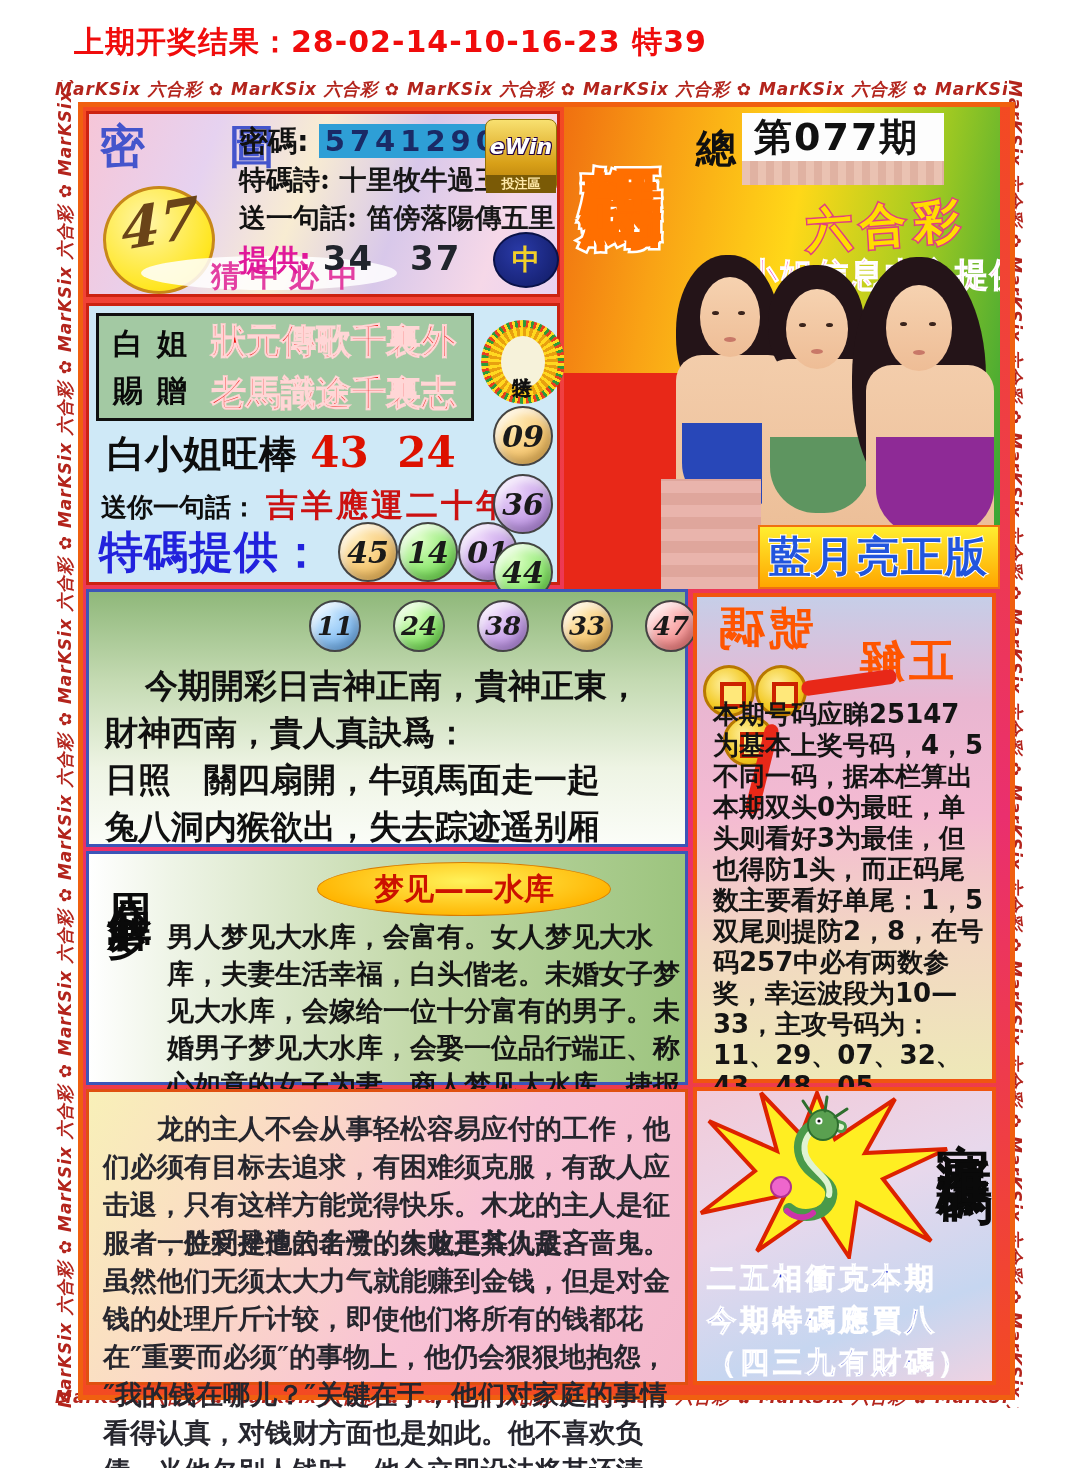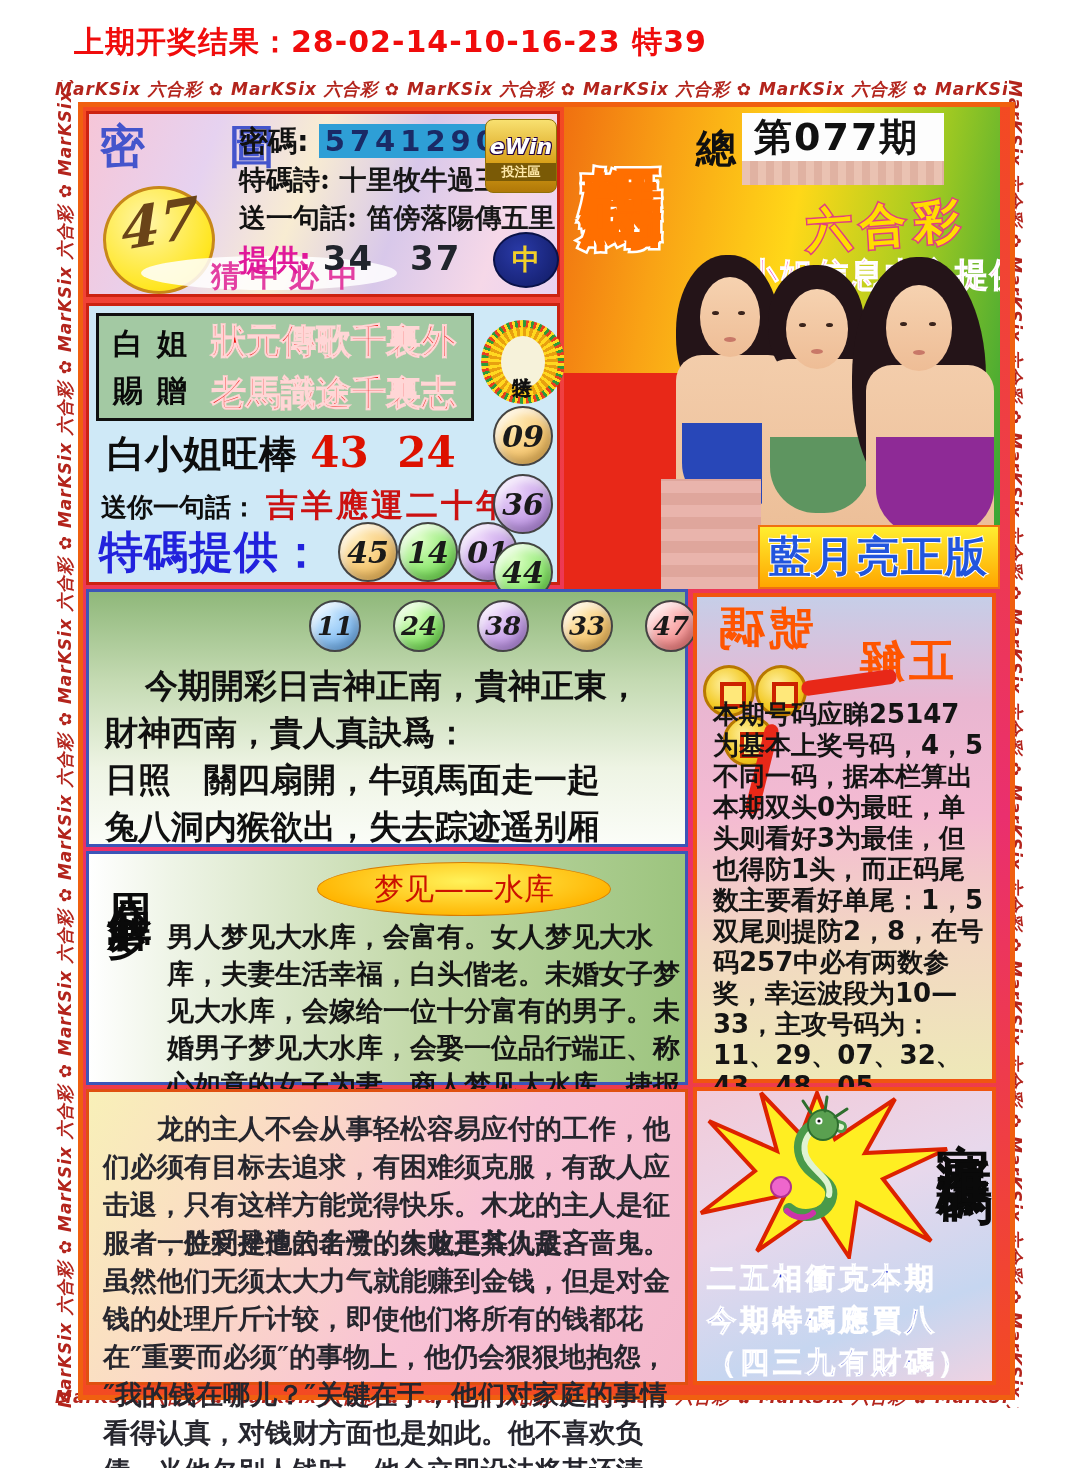--- a/index.html
+++ b/index.html
@@ -45,21 +45,21 @@
   #m-r2{top:48px;font-size:27px;font-family:"DejaVu Serif",serif;}
   #m-r3{top:86px;font-size:27px;font-family:"DejaVu Serif",serif;}
   #m-r4{top:124px;font-size:34px;}
   #m-prov-lab{color:#e0189a;font-size:30px;}
   #m-prov-nums{letter-spacing:2px;word-spacing:22px;color:#20242c;}
   #ewin{left:396px;top:5px;width:70px;height:72px;border-radius:8px;
         background:linear-gradient(180deg,#f8e070,#d8a018 60%,#b07808);
         border:1px solid #907008;text-align:center;}
   #ewin-name{display:block;margin-top:14px;font-size:22px;font-weight:bold;font-style:italic;color:#fff;
              text-shadow:1px 1px 0 #204, -1px 1px 0 #204,1px -1px 0 #204;}
-  #ewin-sub{display:block;margin-top:4px;font-size:13px;font-weight:bold;color:#ffe9a8;background:#7a5a06;text-align:center;}
+  #ewin-sub{display:block;margin-top:16px;font-size:13px;font-weight:bold;color:#ffe9a8;background:#7a5a06;text-align:center;}
   #stamp{left:404px;top:118px;width:62px;height:52px;border-radius:50%;
          background:radial-gradient(circle at 40% 35%,#2a3aa8,#101a62);border:2px solid #0a1248;
          display:flex;align-items:center;justify-content:center;}
   #stamp-ch{font-size:28px;font-weight:bold;color:#f2cf2a;}
 
   
   #box2{left:3px;top:196px;width:474px;height:282px;border:3px solid #cc2211;background:#cfe9f7;}
   #bj-head{left:7px;top:7px;width:378px;height:108px;border:3px solid #101010;background:#a3c9a3;position:absolute;box-sizing:border-box;}
   #bj-name{left:14px;top:4px;width:92px;font-size:30px;font-weight:bold;color:#0a0a0a;
            letter-spacing:14px;line-height:47px;font-family:"DejaVu Serif",serif;}
@@ -111,21 +111,21 @@
   #wh-l4{top:213px;}
 
   
   #box4{left:3px;top:744px;width:602px;height:234px;border:3px solid #3c55b8;
         background:linear-gradient(90deg,#ffffff,#eef4e6 14%,#c2d8a8 55%,#9cc47e);}
   #zg-title{left:12px;top:4px;height:226px;writing-mode:vertical-rl;text-orientation:upright;
             font-size:44px;font-weight:bold;color:#0a0a0a;font-family:"DejaVu Serif",serif;letter-spacing:8px;}
   #dream-oval{left:228px;top:8px;width:292px;height:52px;border-radius:50%;
               background:radial-gradient(ellipse at 50% 35%,#fff25a,#ffb400 75%,#f08c00);
               display:flex;align-items:center;justify-content:center;border:1px solid #d87c00;}
-  #dream-topic{font-size:30px;font-weight:normal;color:#cc1100;}
+  #dream-topic{font-size:30px;font-weight:bold;color:#cc1100;}
   #dream-body{left:78px;top:64px;width:516px;font-size:27px;line-height:37px;font-weight:600;color:#141414;
               font-family:"DejaVu Sans",sans-serif;}
 
   
   #box5{left:3px;top:982px;width:602px;height:296px;border:3px solid #e05010;
         background:linear-gradient(120deg,#f8f0b8,#fbd9c6 30%,#f8c2d5 60%,#f4b8cc);}
   .dz-para{position:absolute;left:14px;width:576px;font-size:27px;line-height:38px;font-weight:600;
            color:#26262e;text-indent:2em;font-family:"DejaVu Sans",sans-serif;}
   #dz-p1{top:18px;}
   #dz-p2{top:132px;}

